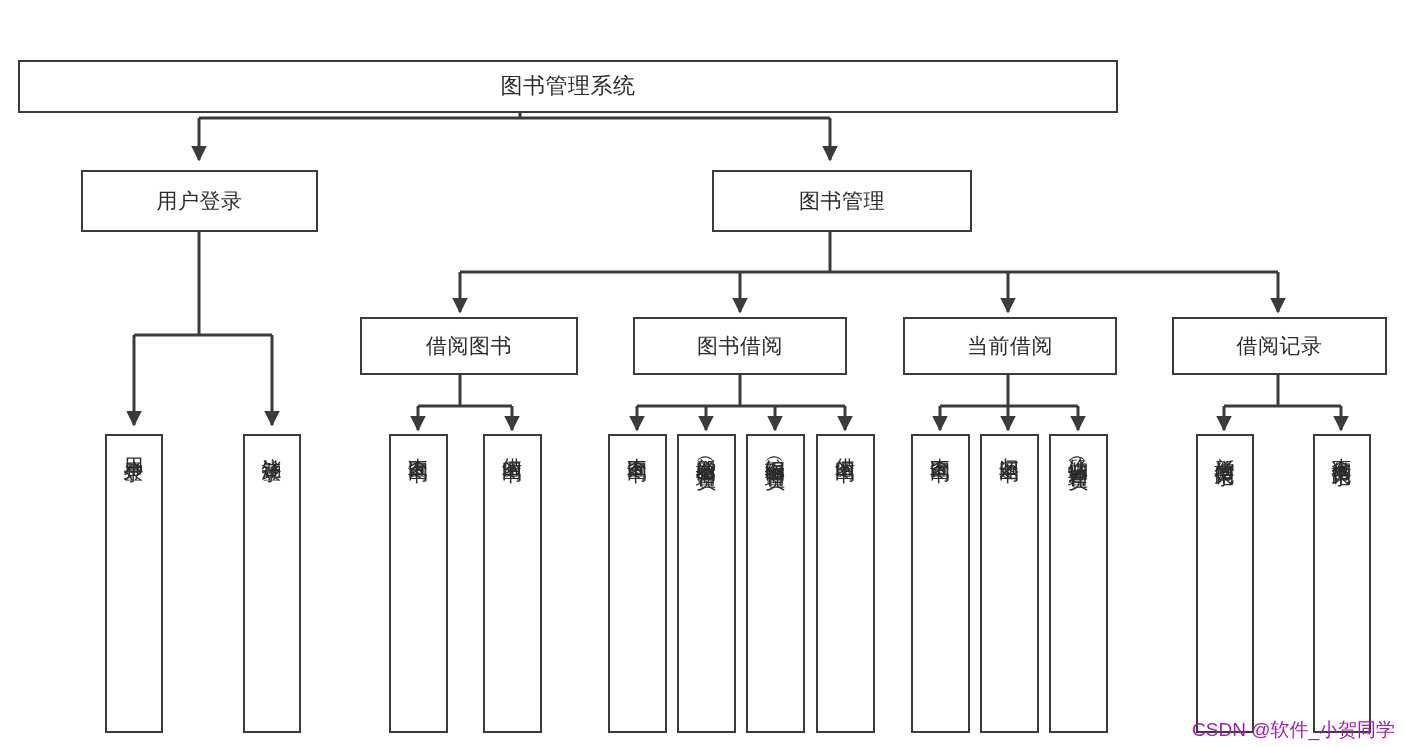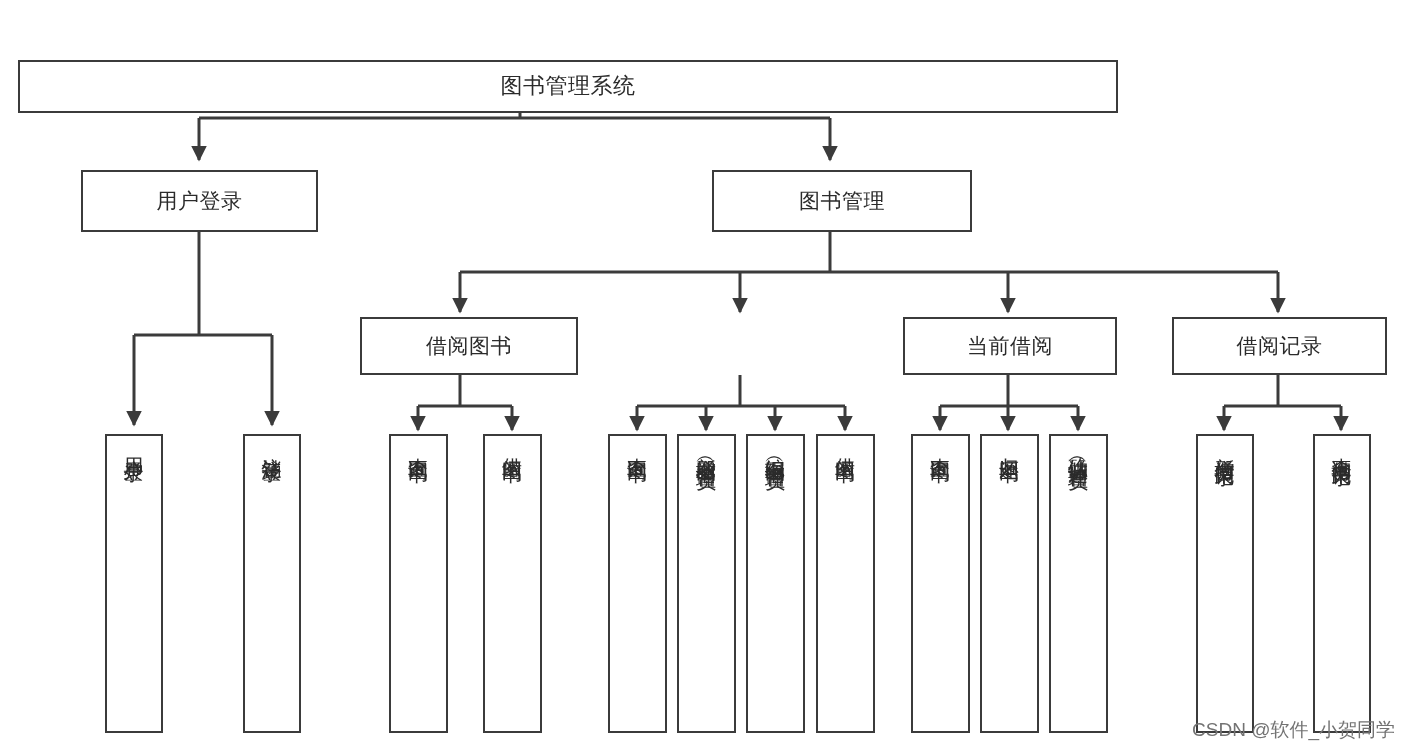--- a/index.html
+++ b/index.html
@@ -58,21 +58,21 @@
     letter-spacing: 2px;
     line-height: 1;
     margin: 0 auto;
     white-space: nowrap;
   }
   .watermark {
     position: absolute;
     right: 10px;
     bottom: 4px;
     font-size: 19px;
-    color: #737373;
+    color: #a21caf;
     z-index: 5;
     white-space: nowrap;
   }
 </style>
 </head>
 <body>
 
 <div id="diagram-root">
 
   <svg class="layer" viewBox="0 0 1405 747" xmlns="http://www.w3.org/2000/svg">
@@ -132,20 +132,23 @@
   <div class="node h-node" style="left:81px; top:170px; width:237px; height:62px;">
     <span class="node-label">用户登录</span>
   </div>
   <div class="node h-node" style="left:712px; top:170px; width:260px; height:62px;">
     <span class="node-label">图书管理</span>
   </div>
 
   <div class="node h-node" style="left:360px; top:317px; width:218px; height:58px;">
     <span class="node-label">借阅图书</span>
   </div>
+  <div class="node h-node" style="left:633px; top:317px; width:214px; height:58px;">
+    <span class="node-label">图书借阅</span>
+  </div>
   <div class="node h-node" style="left:903px; top:317px; width:214px; height:58px;">
     <span class="node-label">当前借阅</span>
   </div>
   <div class="node h-node" style="left:1172px; top:317px; width:215px; height:58px;">
     <span class="node-label">借阅记录</span>
   </div>
 
   <div class="node v-node" style="left:105px; top:434px; width:58px; height:299px;">
     <span class="node-label">用户登录</span>
   </div>

